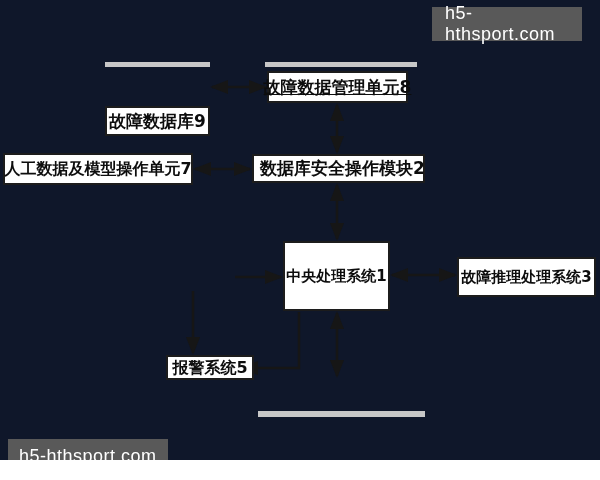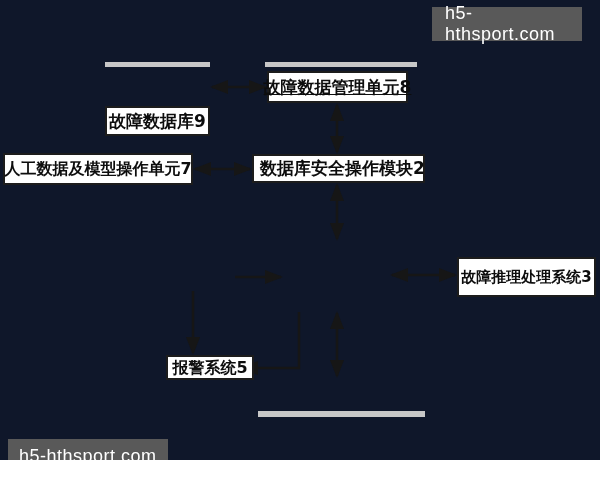--- a/index.html
+++ b/index.html
@@ -74,20 +74,23 @@
   </div>
   <div class="node n8">
     <span>故障数据管理单元8</span>
   </div>
   <div class="node n7">
     <span>人工数据及模型操作单元7</span>
   </div>
   <div class="node n2">
     <span>数据库安全操作模块2</span>
   </div>
+  <div class="node n1">
+    <span>中央处理系统1</span>
+  </div>
   <div class="node n3">
     <span>故障推理处理系统3</span>
   </div>
   <div class="node n5">
     <span>报警系统5</span>
   </div>
 
   <div class="banner bottom">
     <span>h5-hthsport.com</span>
   </div>

